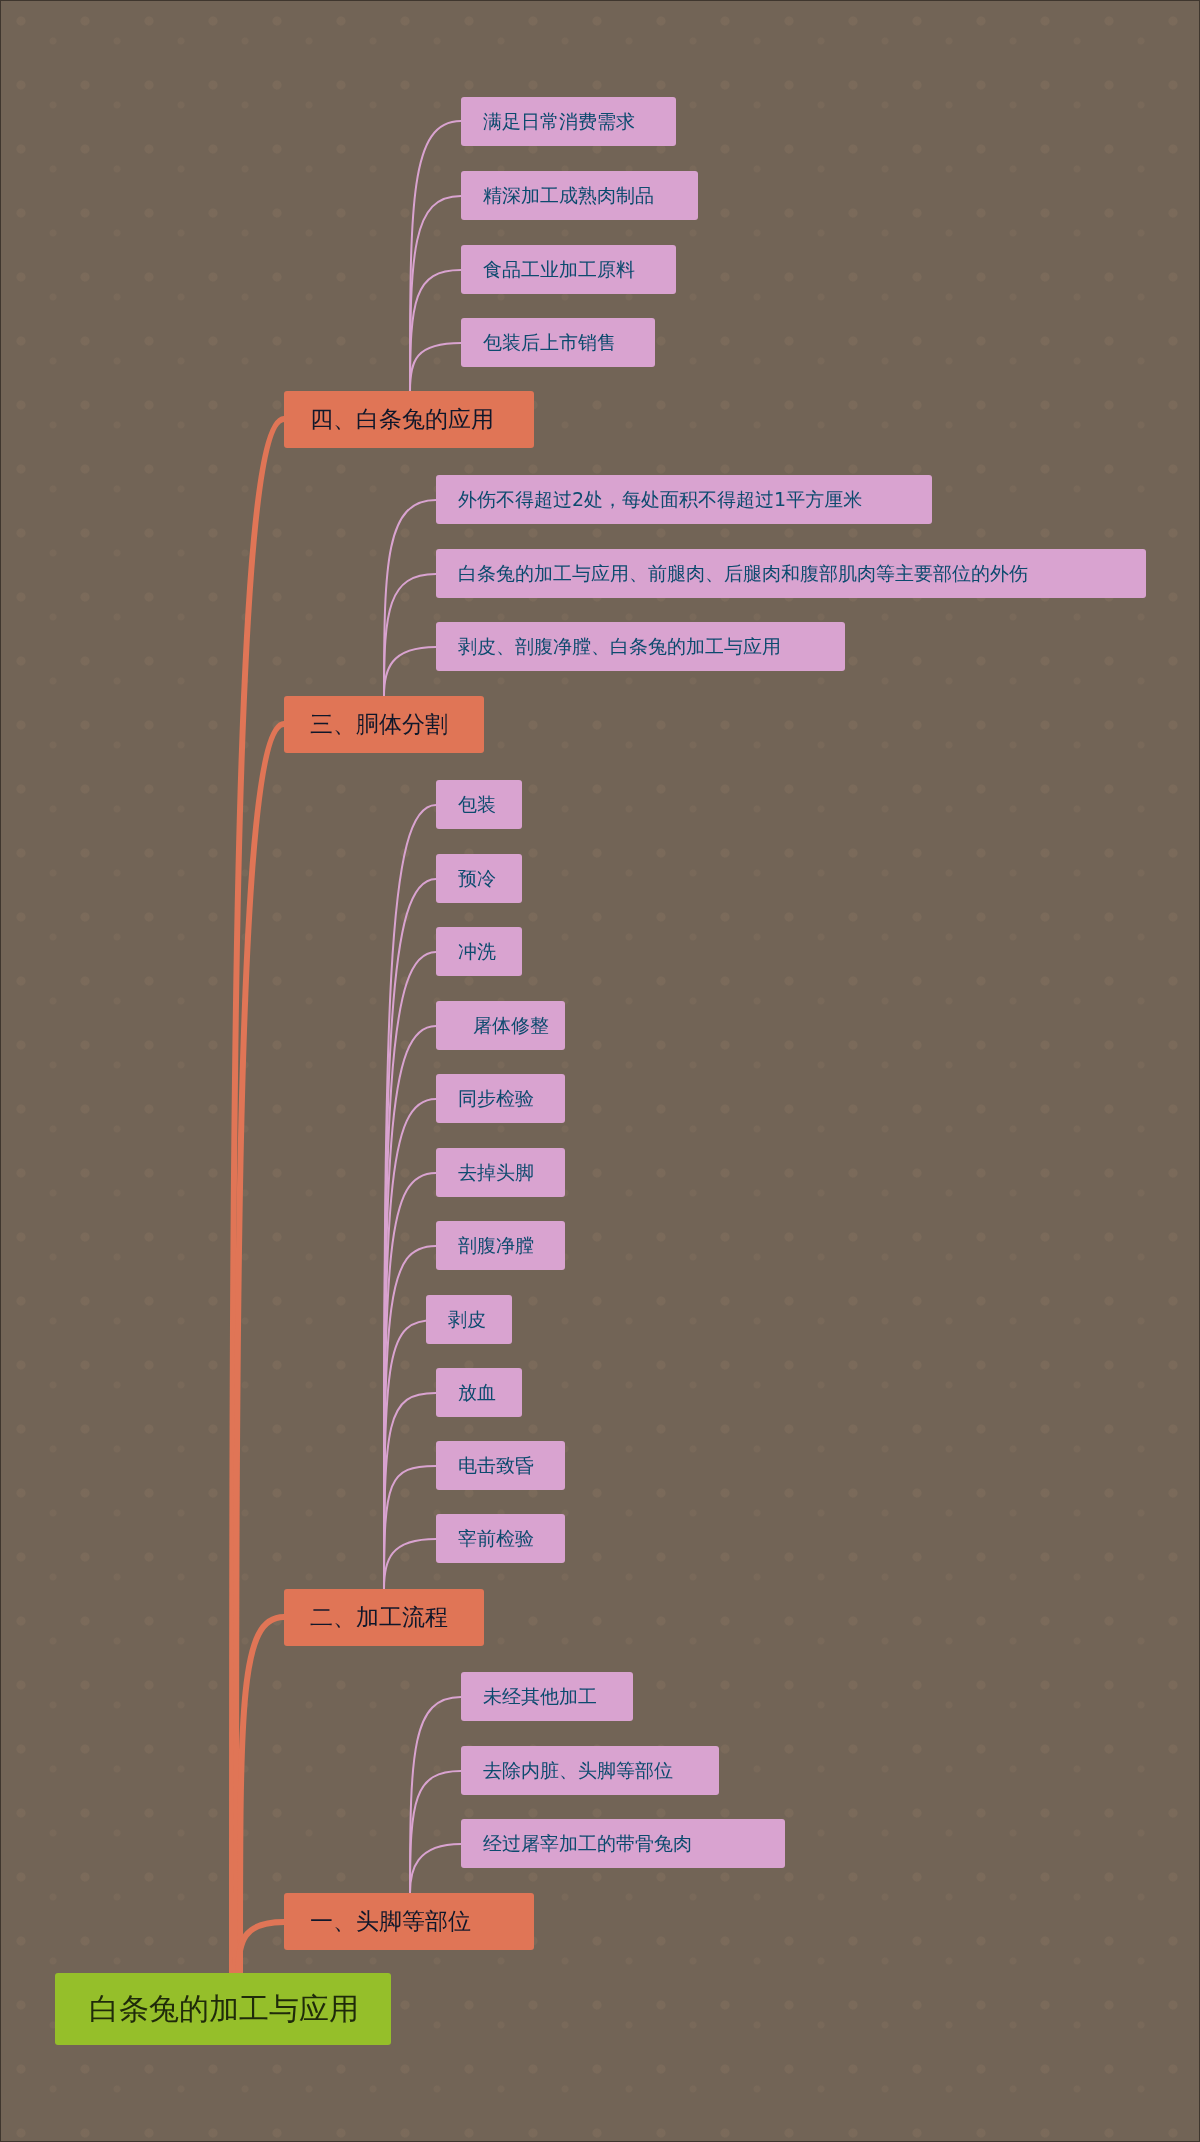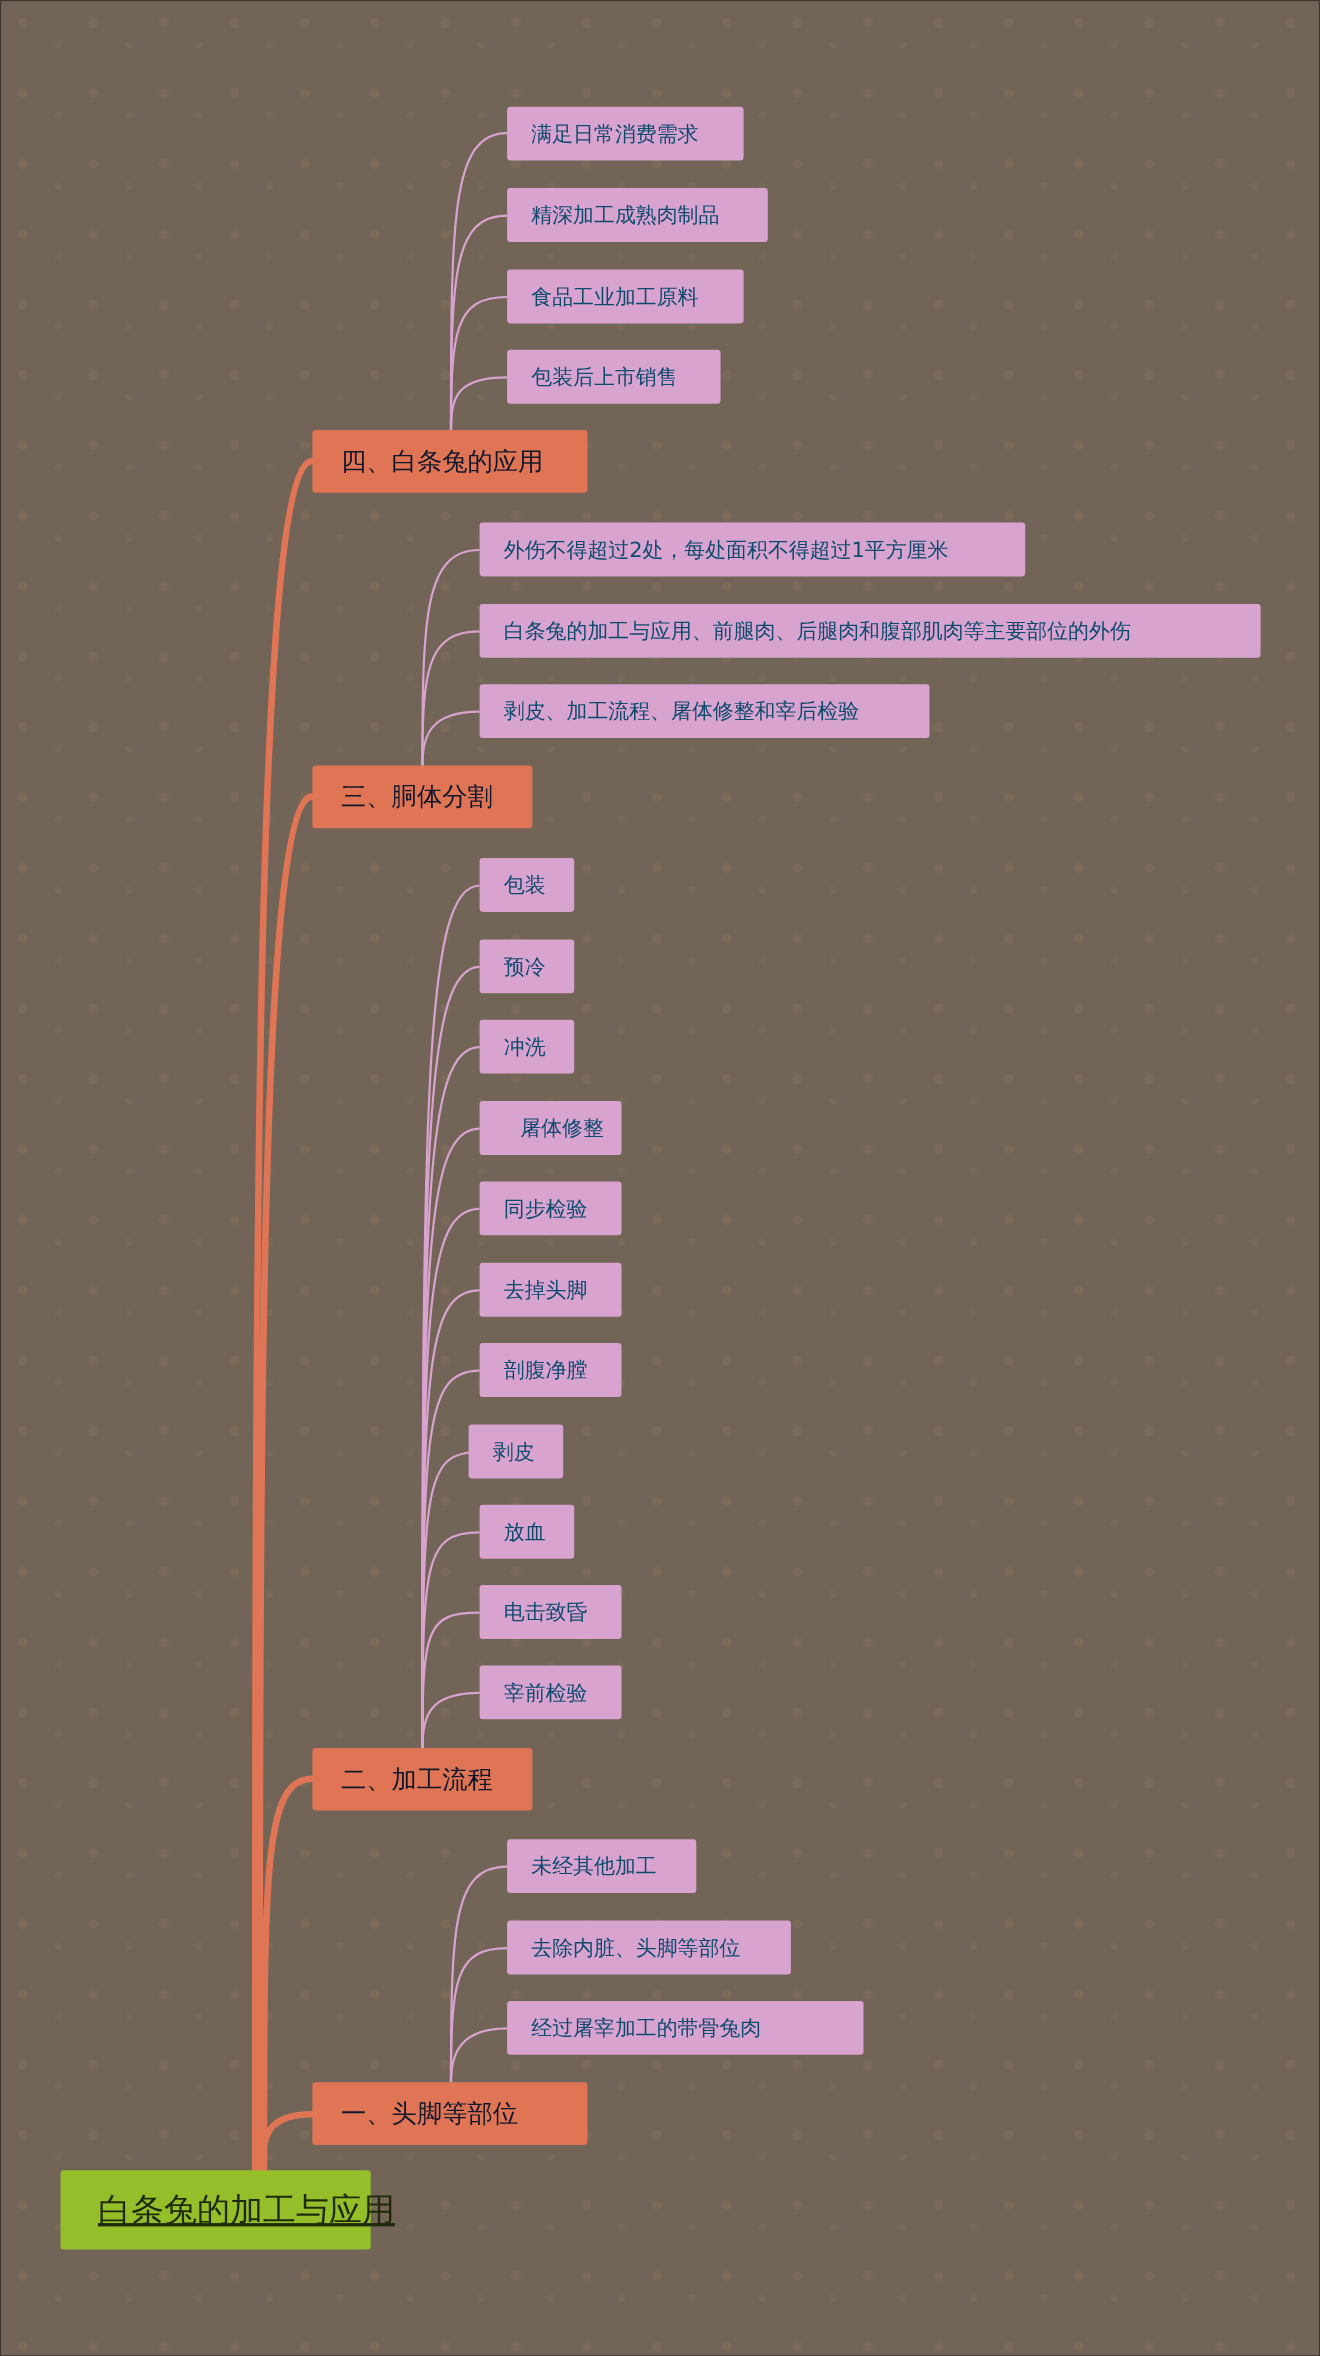--- a/index.html
+++ b/index.html
@@ -98,21 +98,21 @@
     <span>四、白条兔的应用</span>
   </div>
 
 <div class="node leaf" style="left:436px;top:475px;width:496px;height:49px;">
     <span>外伤不得超过2处，每处面积不得超过1平方厘米</span>
   </div>
 <div class="node leaf" style="left:436px;top:549px;width:710px;height:49px;">
     <span>白条兔的加工与应用、前腿肉、后腿肉和腹部肌肉等主要部位的外伤</span>
   </div>
 <div class="node leaf" style="left:436px;top:622px;width:409px;height:49px;">
-    <span>剥皮、加工流程、屠体修整和宰后检验</span>
+    <span>剥皮、剖腹净膛、白条兔的加工与应用</span>
   </div>
 <div class="node section" style="left:284px;top:696px;width:200px;height:57px;">
     <span>三、胴体分割</span>
   </div>
 
 <div class="node leaf" style="left:436px;top:780px;width:86px;height:49px;">
     <span>包装</span>
   </div>
 <div class="node leaf" style="left:436px;top:854px;width:86px;height:49px;">
     <span>预冷</span>
@@ -154,15 +154,15 @@
 <div class="node leaf" style="left:461px;top:1746px;width:258px;height:49px;">
     <span>去除内脏、头脚等部位</span>
   </div>
 <div class="node leaf" style="left:461px;top:1819px;width:324px;height:49px;">
     <span>经过屠宰加工的带骨兔肉</span>
   </div>
 <div class="node section" style="left:284px;top:1893px;width:250px;height:57px;">
     <span>一、头脚等部位</span>
   </div>
 
-<div class="node root" style="left:55px;top:1973px;width:282px;height:72px;text-decoration:underline;">
+<div class="node root" style="left:55px;top:1973px;width:336px;height:72px;">
     <span>白条兔的加工与应用</span>
   </div>
 
 </body></html>

